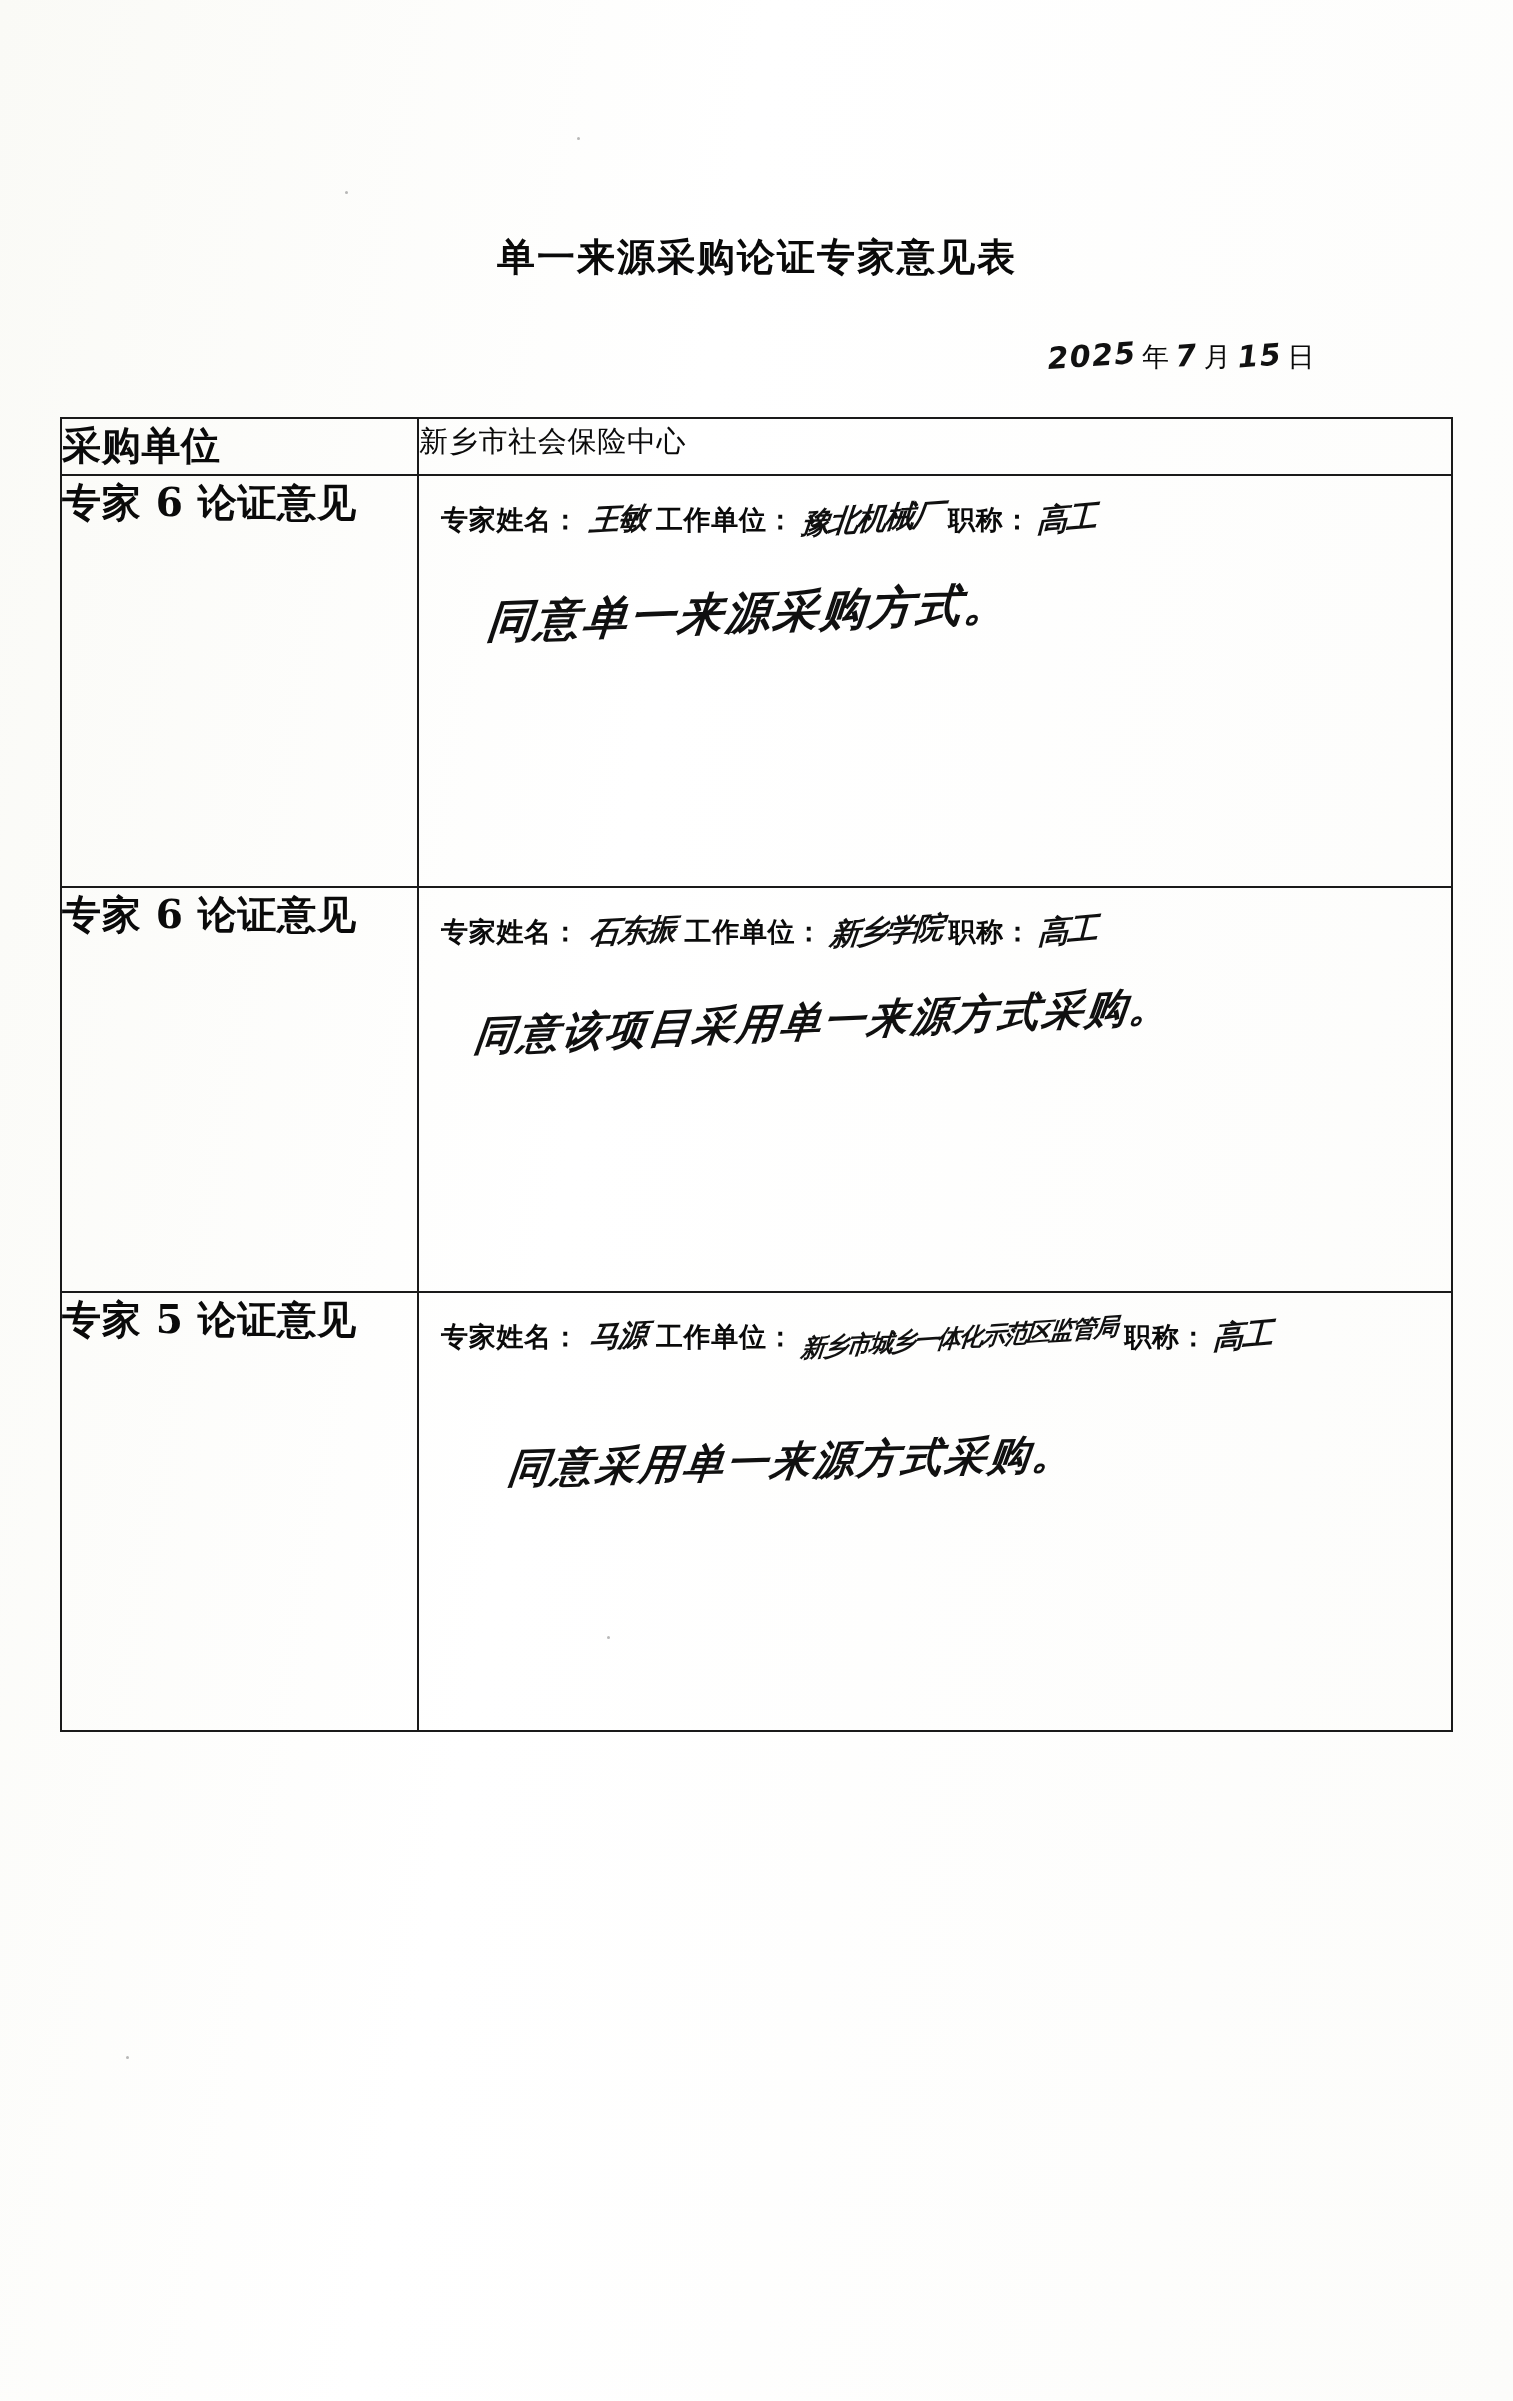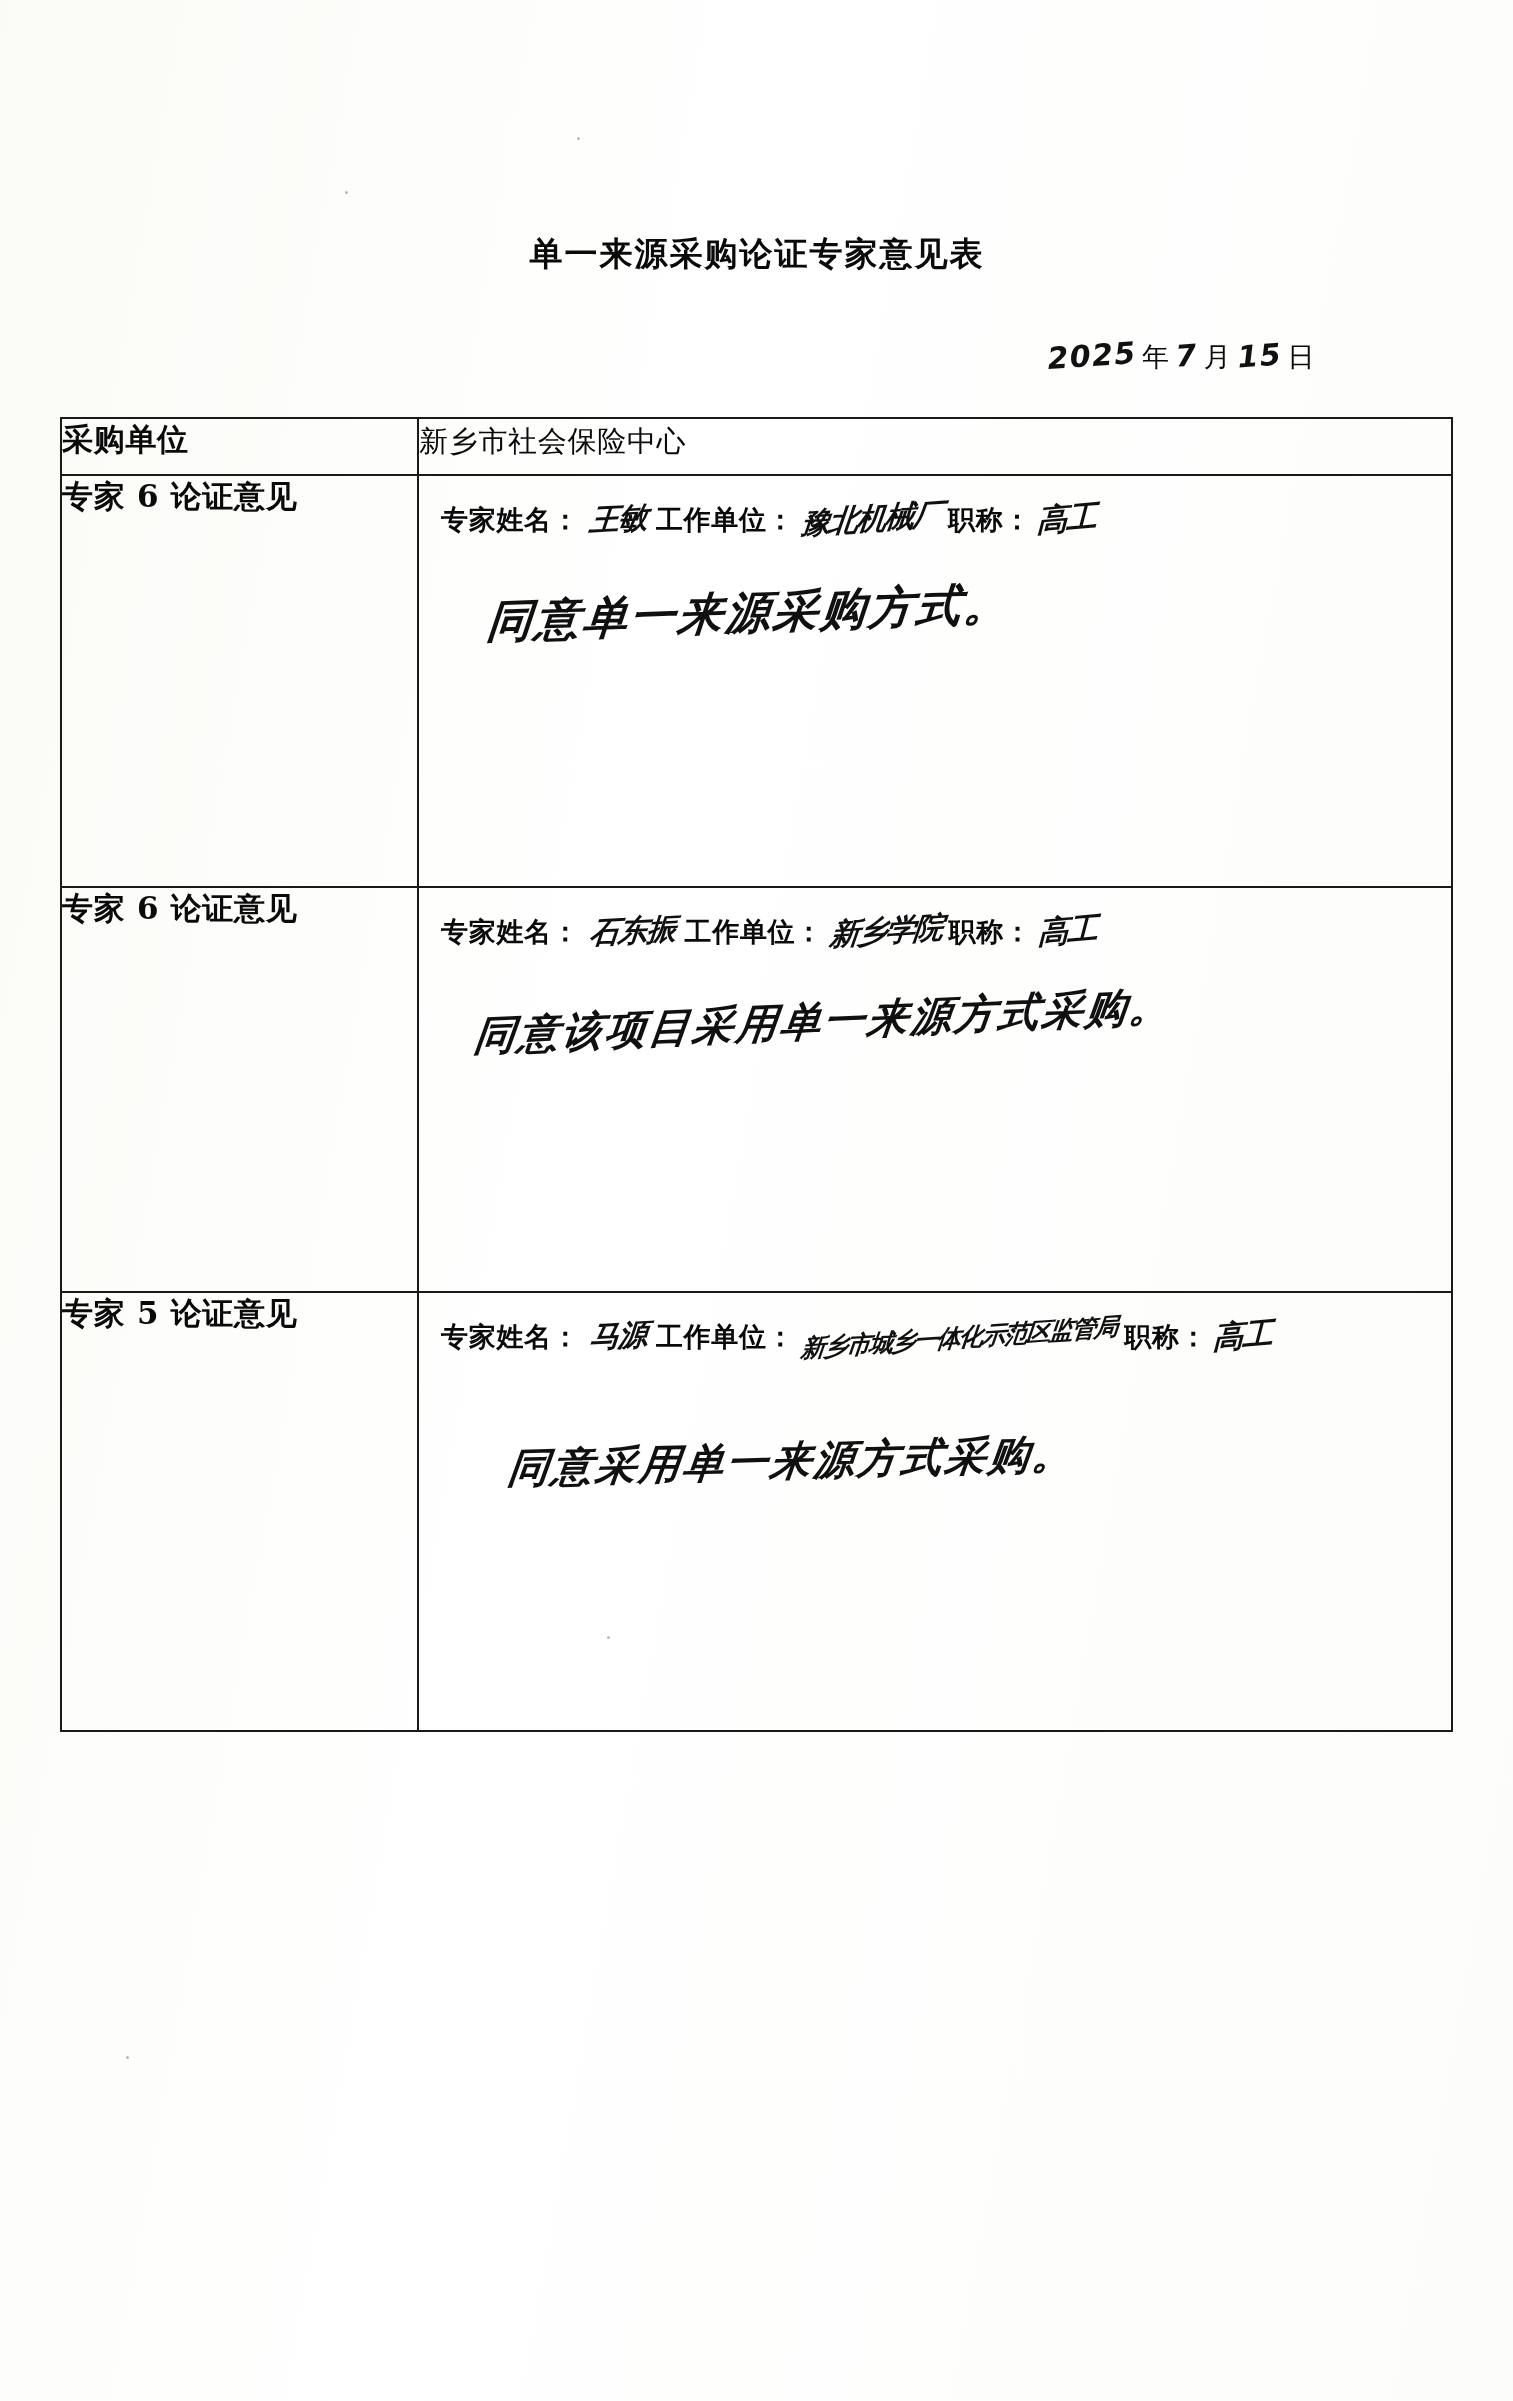--- a/index.html
+++ b/index.html
@@ -28,21 +28,21 @@
     left: 0; top: 0; right: 0; bottom: 0;
     background:
       linear-gradient(100deg, rgba(250,250,246,1) 0%, rgba(255,255,255,1) 40%, rgba(252,252,250,1) 100%);
   }
   .doc-title {
     position: absolute;
     left: 0;
     top: 232px;
     width: 1514px;
     text-align: center;
-    font-size: 33px;
+    font-size: 38px;
     font-weight: bold;
     letter-spacing: 2px;
     font-family: "DejaVu Serif", serif;
   }
   .date-line {
     position: absolute;
     right: 198px;
     top: 338px;
     font-size: 27px;
     font-family: "DejaVu Serif", serif;
@@ -66,21 +66,21 @@
     border-collapse: collapse;
     table-layout: fixed;
   }
   table.form td {
     border: 2px solid #1a1a1a;
     vertical-align: top;
     padding: 0;
   }
   td.label {
     width: 355px;
-    font-size: 31px;
+    font-size: 39px;
     font-weight: bold;
     font-family: "DejaVu Serif", serif;
     padding: 19px 0 19px 24.6px;
     letter-spacing: 0.7px;
     white-space: nowrap;
   }
   td.value {
     font-size: 29px;
     font-family: "DejaVu Serif", serif;
     padding: 19px 20.5px 19px 22px;

